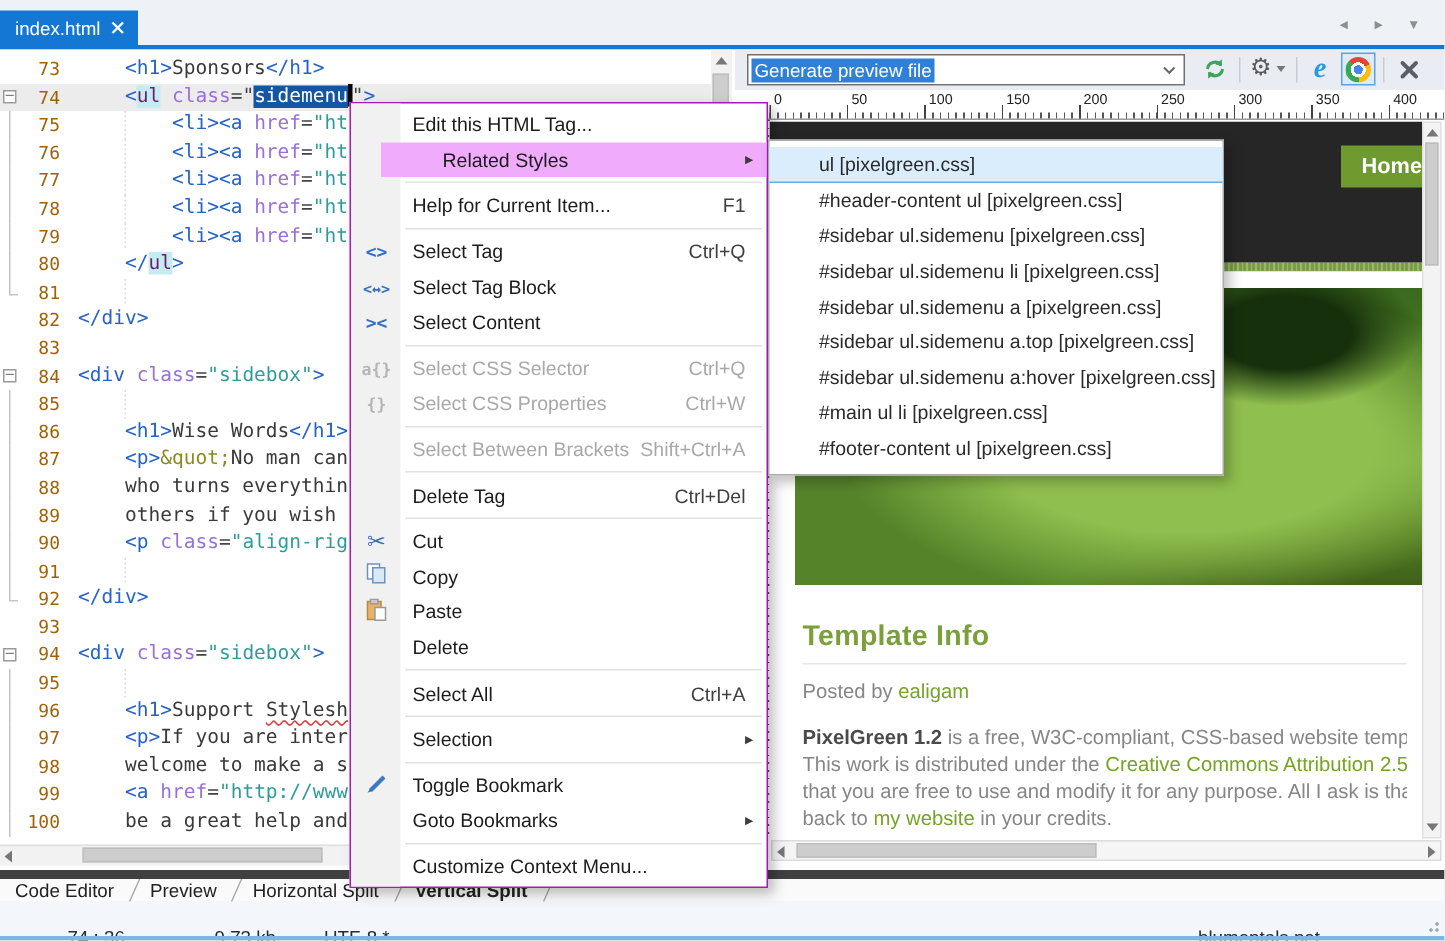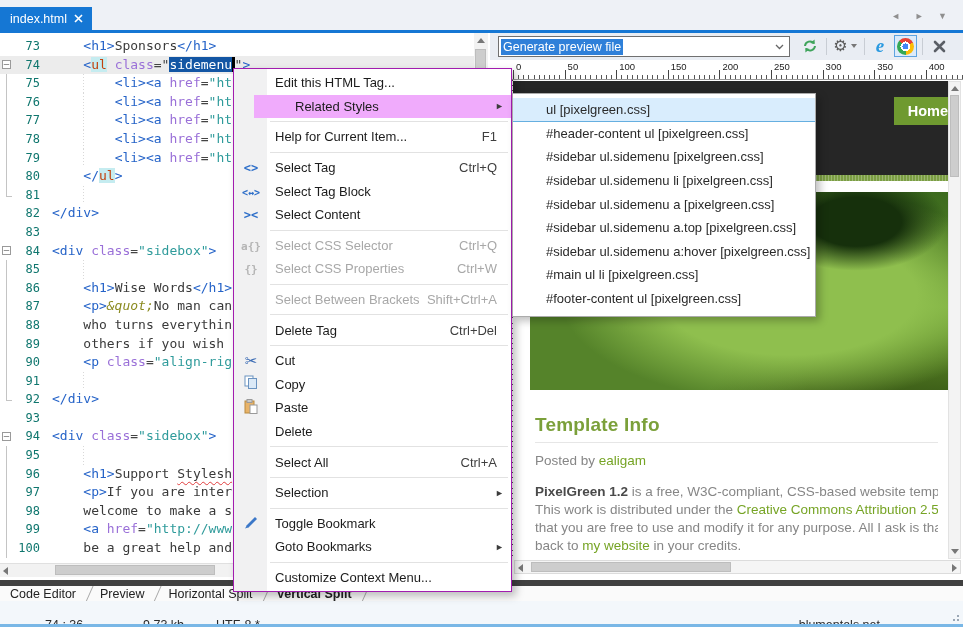--- a/index.html
+++ b/index.html
@@ -20,27 +20,27 @@
   .code-area { position:absolute; left:0; top:0; width:474px; height:530px; overflow:hidden;
                font-family:"DejaVu Sans Mono", monospace; font-size:13px; padding-top:4px; }
   .code-line { position:relative; height:18.6px; line-height:18.6px; white-space:pre; display:flex; }
   .code-line.current { background:#ececec; }
   .fold-cell { width:14px; flex:0 0 14px; position:relative; }
   .fold-box { position:absolute; left:2px; top:4.5px; width:9px; height:9px; border:1px solid #9a9a9a; background:#fff;
               font:9px "DejaVu Sans Mono",monospace; line-height:7px; text-align:center; color:#555; }
   .fold-line { position:absolute; left:6px; top:0; bottom:0; width:1px; background:#c4c4c4; }
   .fold-corner-v { position:absolute; left:6px; top:0; height:10px; width:1px; background:#c4c4c4; }
   .fold-corner-h { position:absolute; left:6px; top:10px; width:6px; height:1px; background:#c4c4c4; }
-  .num-cell { width:30px; flex:0 0 30px; text-align:right; color:#0f766e; font-size:12px; padding-right:4px; }
+  .num-cell { width:30px; flex:0 0 30px; text-align:right; color:#a16207; font-size:12px; padding-right:4px; }
   .code-text { padding-left:8px; position:relative; color:#3a3a3a; }
   .guide4 { position:absolute; left:39px; top:0; bottom:0; width:1px;
             background-image:linear-gradient(#d8d8d8 1px, transparent 1px); background-size:1px 3px; }
   .tk-tag { color:#2563c8; } .tk-attr { color:#9a70d8; } .tk-str { color:#2f9b9b; }
-  .tk-ent { color:#8b8b21;font-style:italic; } .tk-txt { color:#3a3a3a; } .tk-pun { color:#444; } .tk-ws { }
-  .tk-taghl { color:#c2410c; background:#c5ecf0; }
+  .tk-ent { color:#8b8b21; } .tk-txt { color:#3a3a3a; } .tk-pun { color:#444; } .tk-ws { }
+  .tk-taghl { color:#701a75; background:#c5ecf0; }
   .tk-sel { color:#fff; background:#1356a4; }
   .tk-sq { color:#3a3a3a; text-decoration:underline; text-decoration-style:wavy; text-decoration-color:#e03c3c;
            text-decoration-thickness:1px; text-underline-offset:3px; }
   .tk-caret { display:inline-block; width:2.5px; height:15px; background:#000; vertical-align:-3px; }
 
   .editor-vscroll { position:absolute; left:474px; top:0; width:14px; height:530px; background:#f2f2f2; }
   .editor-hscroll { position:absolute; left:0; top:530px; width:474px; height:14px; background:#f2f2f2; border-top:1px solid #e0e0e0; }
   .scroll-thumb { position:absolute; background:#cdcdcd; border:1px solid #bdbdbd; }
   .tri { width:0; height:0; position:absolute; }
   .tri-up    { border-left:4px solid transparent; border-right:4px solid transparent; border-bottom:5px solid #777; }

